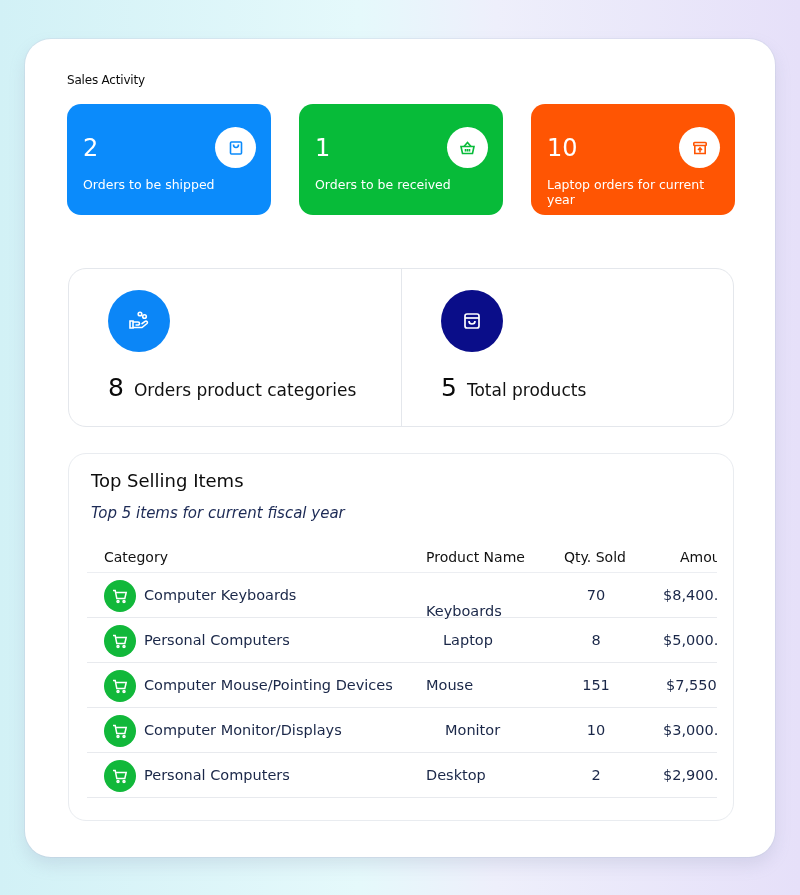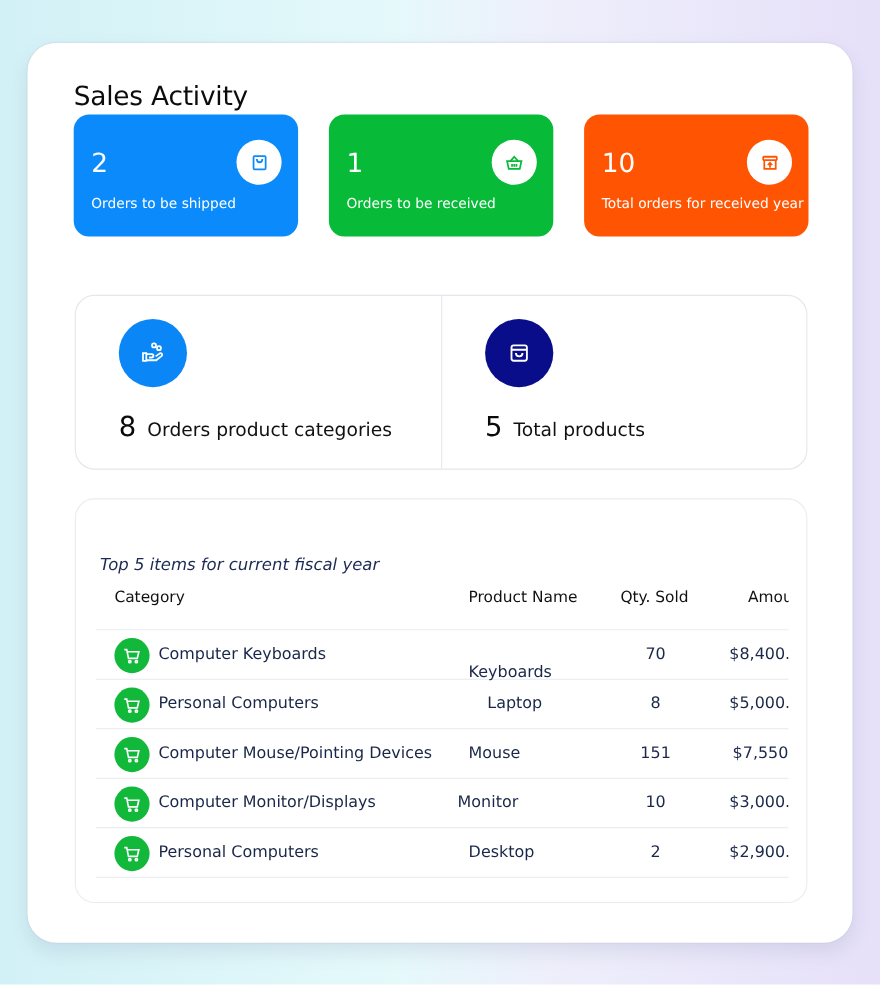--- a/index.html
+++ b/index.html
@@ -13,21 +13,21 @@
     .panel {
       position: absolute;
       left: 25px; top: 39px;
       width: 750px; height: 818px;
       background: #fff;
       border-radius: 26px;
       box-shadow: 0 8px 16px rgba(140,150,180,0.22), 0 0 0 1px rgba(200,210,225,0.35);
     }
     .section-title {
       position: absolute;
-      font-size: 24px;
+      font-size: 12px;
       font-weight: 500;
       color: #0c0c0c;
       letter-spacing: -0.2px;
     }
     .stat-card {
       position: absolute;
       top: 65px;
       width: 204px; height: 111px;
       border-radius: 14px;
       color: #fff;
@@ -86,21 +86,21 @@
     }
     .table-wrap {
       position: absolute; left: 18px; top: 70px;
       width: 630px; height: 280px; overflow: hidden;
     }
     .thead {
       position: absolute; left: 0; top: 0; width: 100%; height: 49px;
       border-bottom: 1px solid #eceef2;
       font-size: 14px; font-weight: 500; color: #111;
     }
-    .th { position: absolute; top: 11px; text-align: right; }
+    .th { position: absolute; top: 25px; text-align: right; }
     .trow {
       position: absolute; left: 0; width: 100%; height: 45px;
       border-bottom: 1px solid #e8eaee;
       font-size: 14.5px; color: #1a2748;
     }
     .cart-icon {
       position: absolute; left: 17px; top: 7px;
       width: 32px; height: 32px; border-radius: 50%;
       background: #11b83a;
       display: flex; align-items: center; justify-content: center;
@@ -133,21 +133,21 @@
       <svg width="17" height="16" viewBox="0 0 17 16" fill="none" stroke="#07bb39" stroke-width="1.6">
           <path d="M5 6.5L8.5 2.5L12 6.5"></path>
           <path d="M2 6.5h13l-1.5 7h-10z"></path>
           <path d="M6.5 9v2.5M8.5 9v2.5M10.5 9v2.5"></path>
         </svg>
     </div>
   </div>
 
   <div class="stat-card" style="left:506px; background:#ff5503;">
     <div class="stat-value">10</div>
-    <div class="stat-label">Total orders for received year</div>
+    <div class="stat-label">Laptop orders for current year</div>
     <div class="stat-icon">
       <svg width="16" height="16" viewBox="0 0 16 16" fill="none" stroke="#ff5503" stroke-width="1.6">
           <rect x="1.8" y="2.5" width="12.4" height="3" rx="0.8"></rect>
           <path d="M2.8 5.5v8h10.4v-8"></path>
           <path d="M8 12.5v-4.5M6 10l2-2 2 2"></path>
         </svg>
     </div>
   </div>
 
 
@@ -177,20 +177,21 @@
           </svg>
       </div>
       <div class="inv-text">
         <span class="inv-num">5</span>
         <span class="inv-label">Total products</span>
       </div>
     </div>
   </div>
 
   <div class="top-box">
+    <div class="top-title">Top Selling Items</div>
     <div class="top-sub">Top 5 items for current fiscal year</div>
 
     <div class="table-wrap">
       <div class="thead">
         <div class="th" style="left:17px;">Category</div>
         <div class="th" style="left:339px;">Product Name</div>
         <div class="th" style="left:477px;">Qty. Sold</div>
         <div class="th" style="left:593px;">Amou</div>
       </div>
 
@@ -238,21 +239,21 @@
 
       <div class="trow" style="top:184px;">
         <div class="cart-icon">
             <svg width="16" height="15" viewBox="0 0 16 15" fill="none" stroke="#fff" stroke-width="1.5">
               <path d="M1 1.5h2.2l1.6 8h8l1.4-6H4"></path>
               <circle cx="6" cy="12.5" r="1"></circle>
               <circle cx="12" cy="12.5" r="1"></circle>
             </svg>
           </div>
         <div class="td" style="left:57px;">Computer Monitor/Displays</div>
-        <div class="td" style="left:329px;">Monitor</div>
+        <div class="td" style="left:358px;">Monitor</div>
         <div class="td td-qty" style="left:479px;">10</div>
         <div class="td" style="left:576px;">$3,000.</div>
       </div>
 
       <div class="trow" style="top:229px;">
         <div class="cart-icon">
             <svg width="16" height="15" viewBox="0 0 16 15" fill="none" stroke="#fff" stroke-width="1.5">
               <path d="M1 1.5h2.2l1.6 8h8l1.4-6H4"></path>
               <circle cx="6" cy="12.5" r="1"></circle>
               <circle cx="12" cy="12.5" r="1"></circle>

